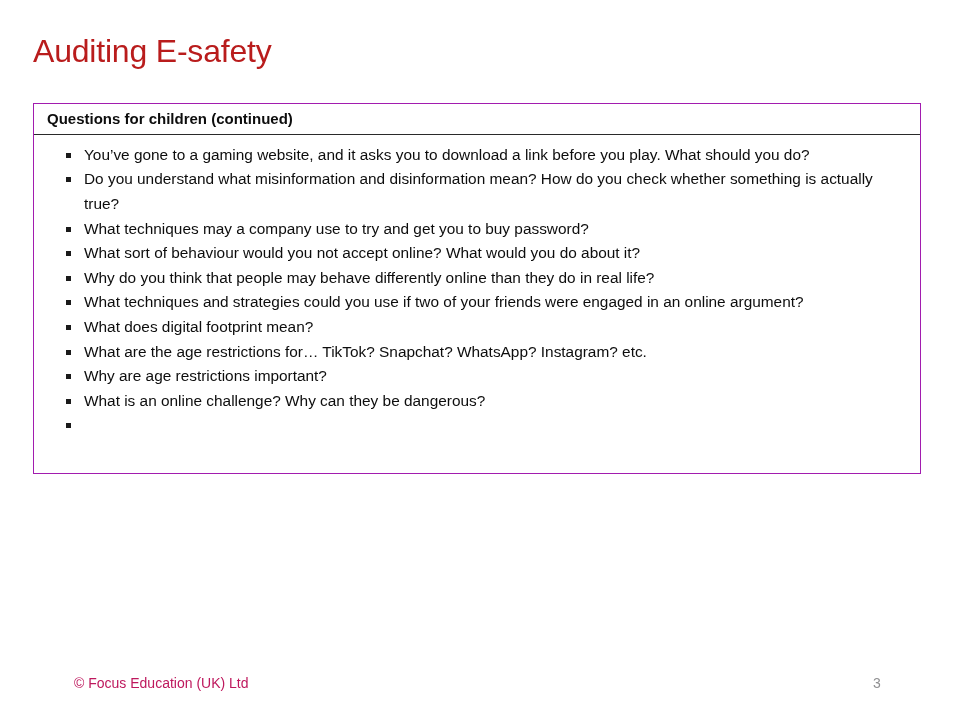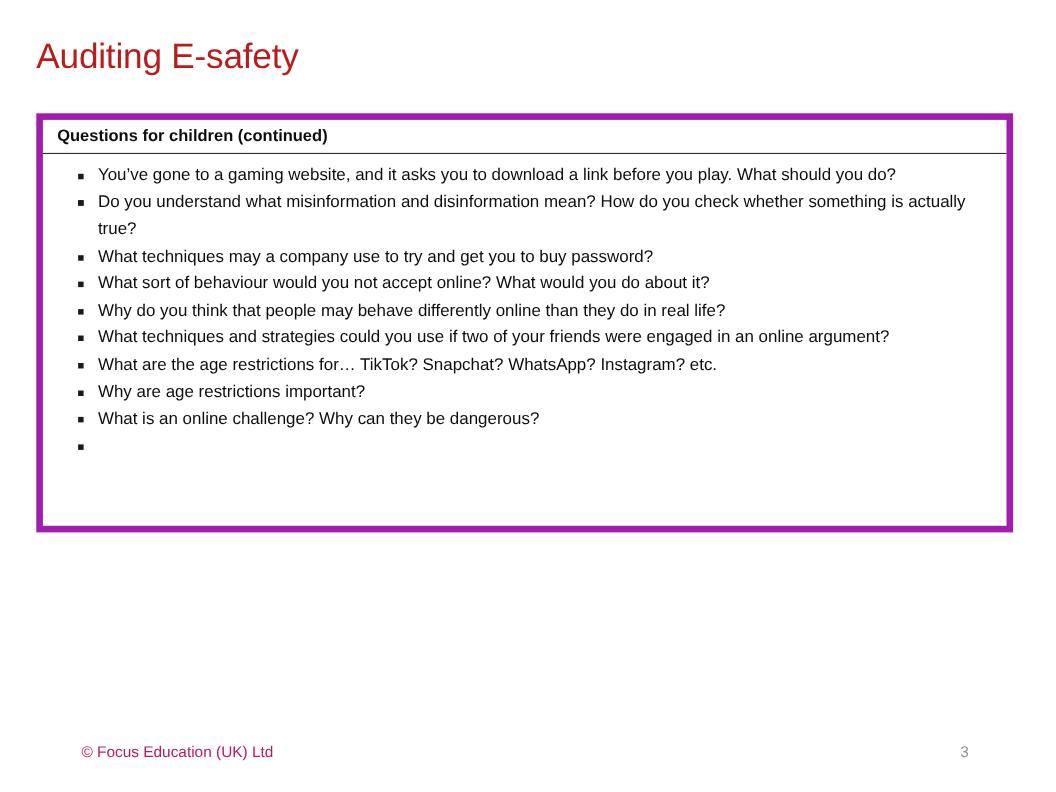--- a/index.html
+++ b/index.html
@@ -35,21 +35,21 @@
     line-height: 1.15;
     white-space: nowrap;
   }
 
   
   .qtable {
     position: absolute;
     left: 33px;
     top: 103px;
     width: 888px;
-    border: 6px solid #a21caf;
+    border: 1px solid #a21caf;
     box-sizing: border-box;
     background: #ffffff;
   }
 
   .qtable-header {
     border-bottom: 1.5px solid #2a2a2a;
     box-sizing: border-box;
     padding: 6px 0 5px 13px;
   }
 
@@ -161,20 +161,24 @@
         <li>
           <span class="bullet-square"></span>
           <span>Why do you think that people may behave differently online than they do in real life?</span>
         </li>
 
         <li>
           <span class="bullet-square"></span>
           <span>What techniques and strategies could you use if two of your friends were engaged in an online argument?</span>
         </li>
 
+        <li>
+          <span class="bullet-square"></span>
+          <span>What does digital footprint mean?</span>
+        </li>
 
         <li>
           <span class="bullet-square"></span>
           <span>What are the age restrictions for… TikTok? Snapchat? WhatsApp? Instagram? etc.</span>
         </li>
 
         <li>
           <span class="bullet-square"></span>
           <span>Why are age restrictions important?</span>
         </li>

